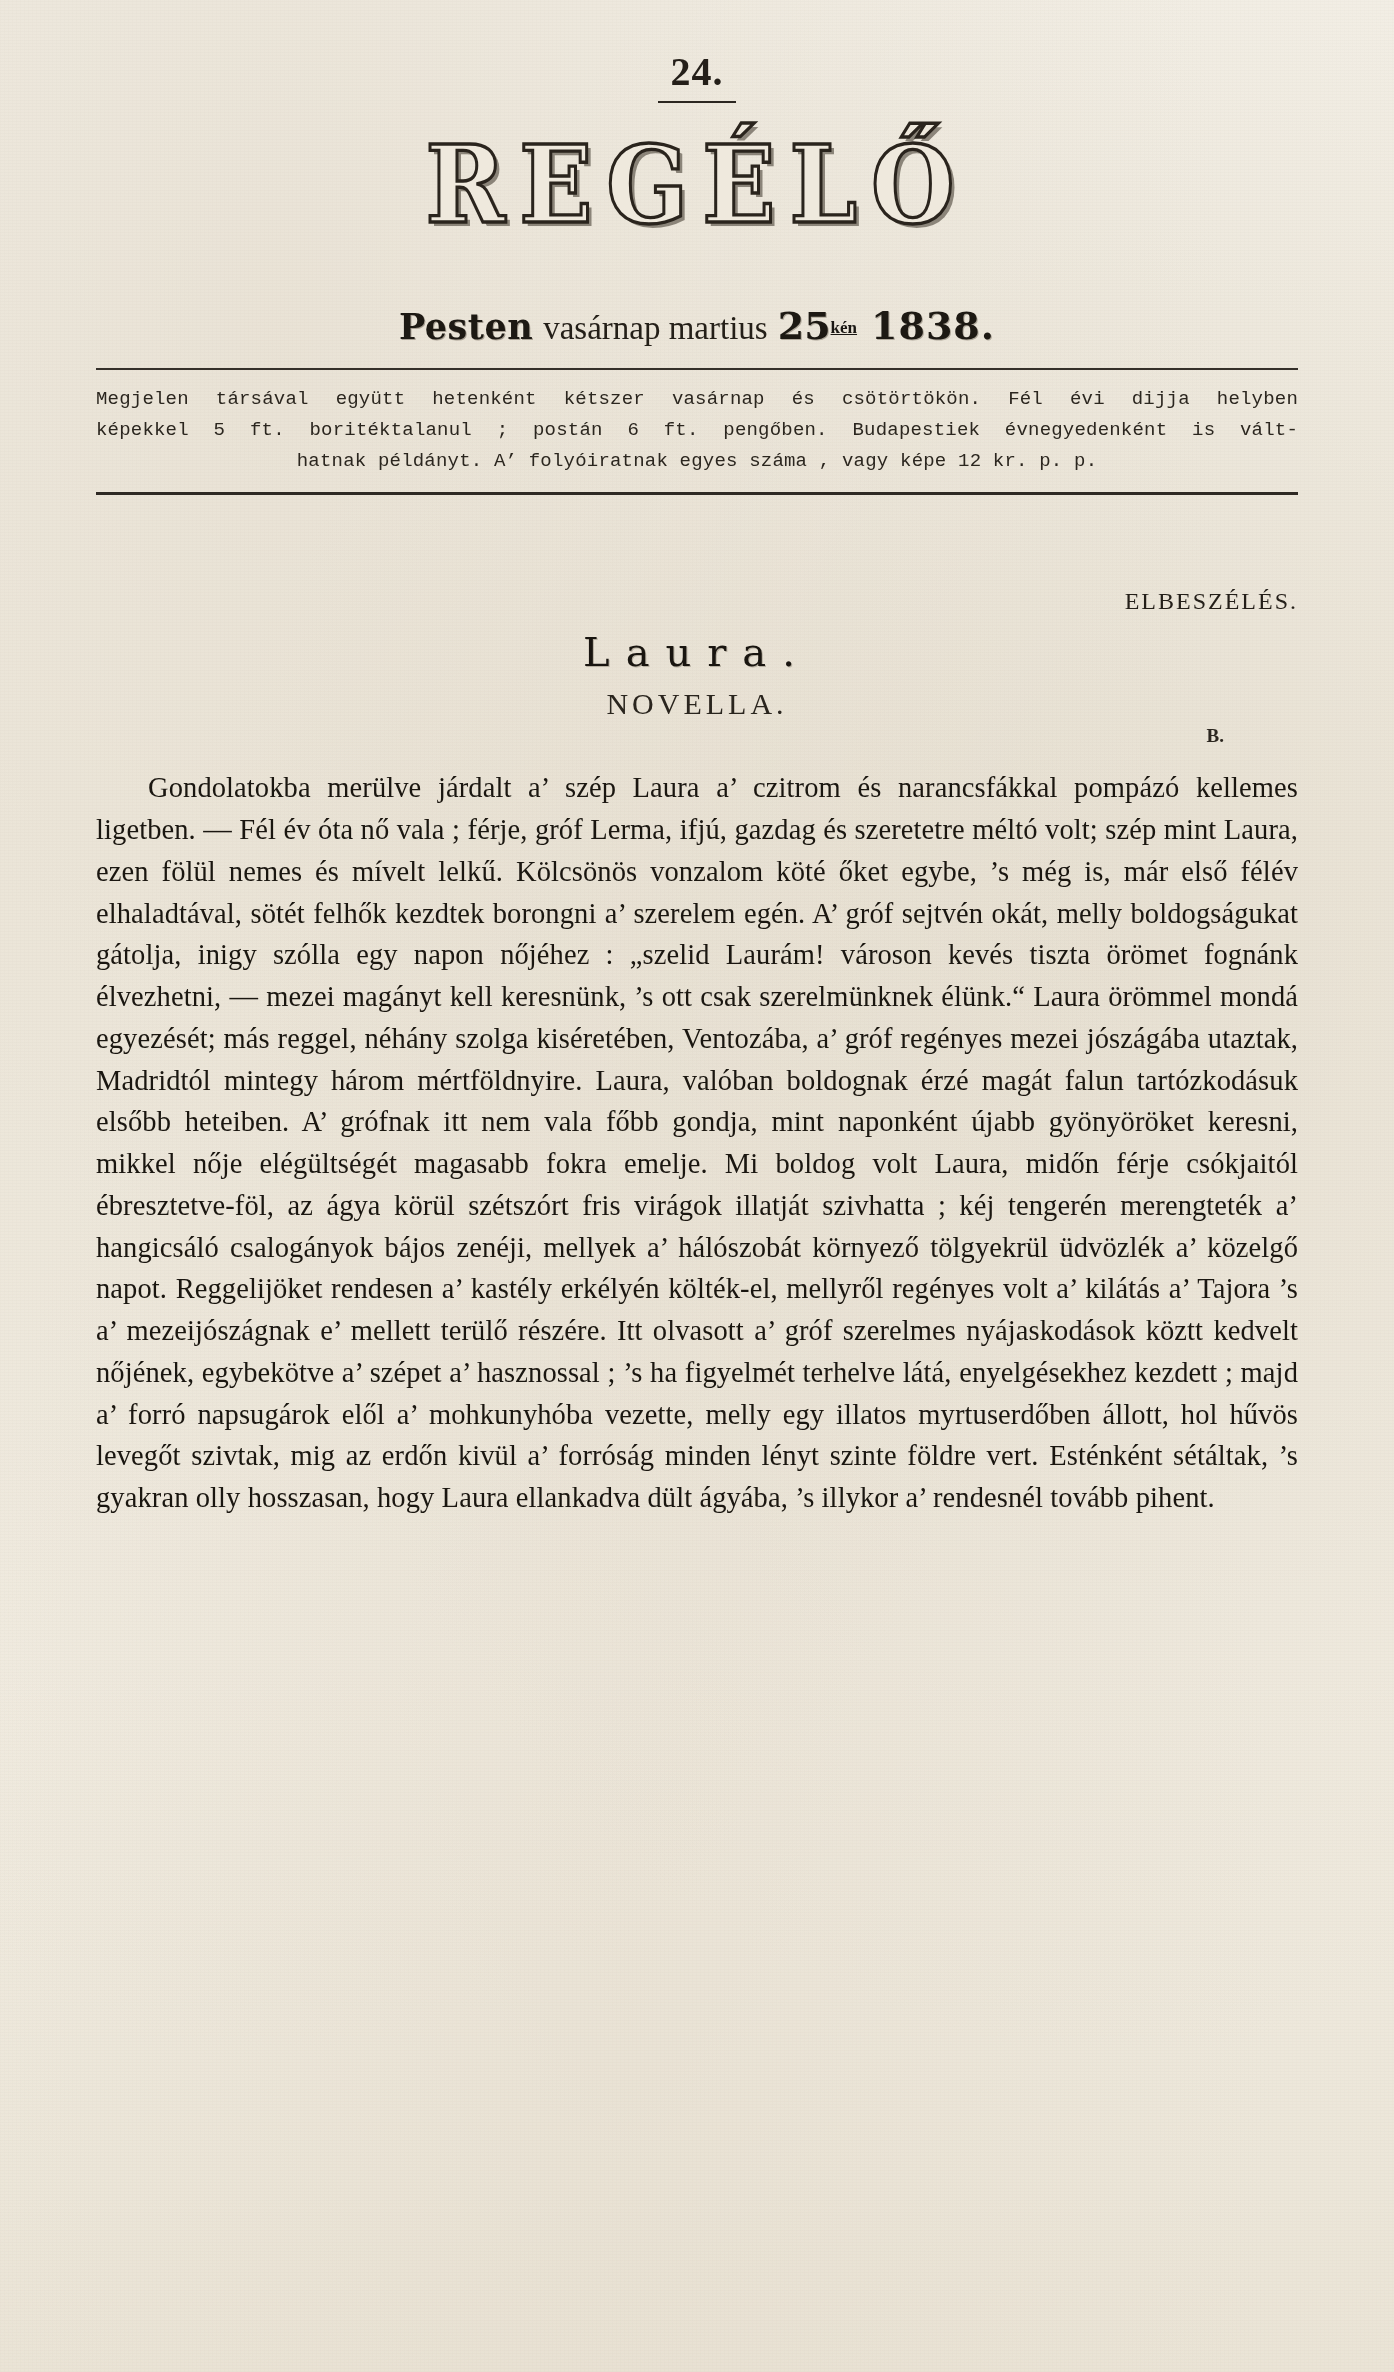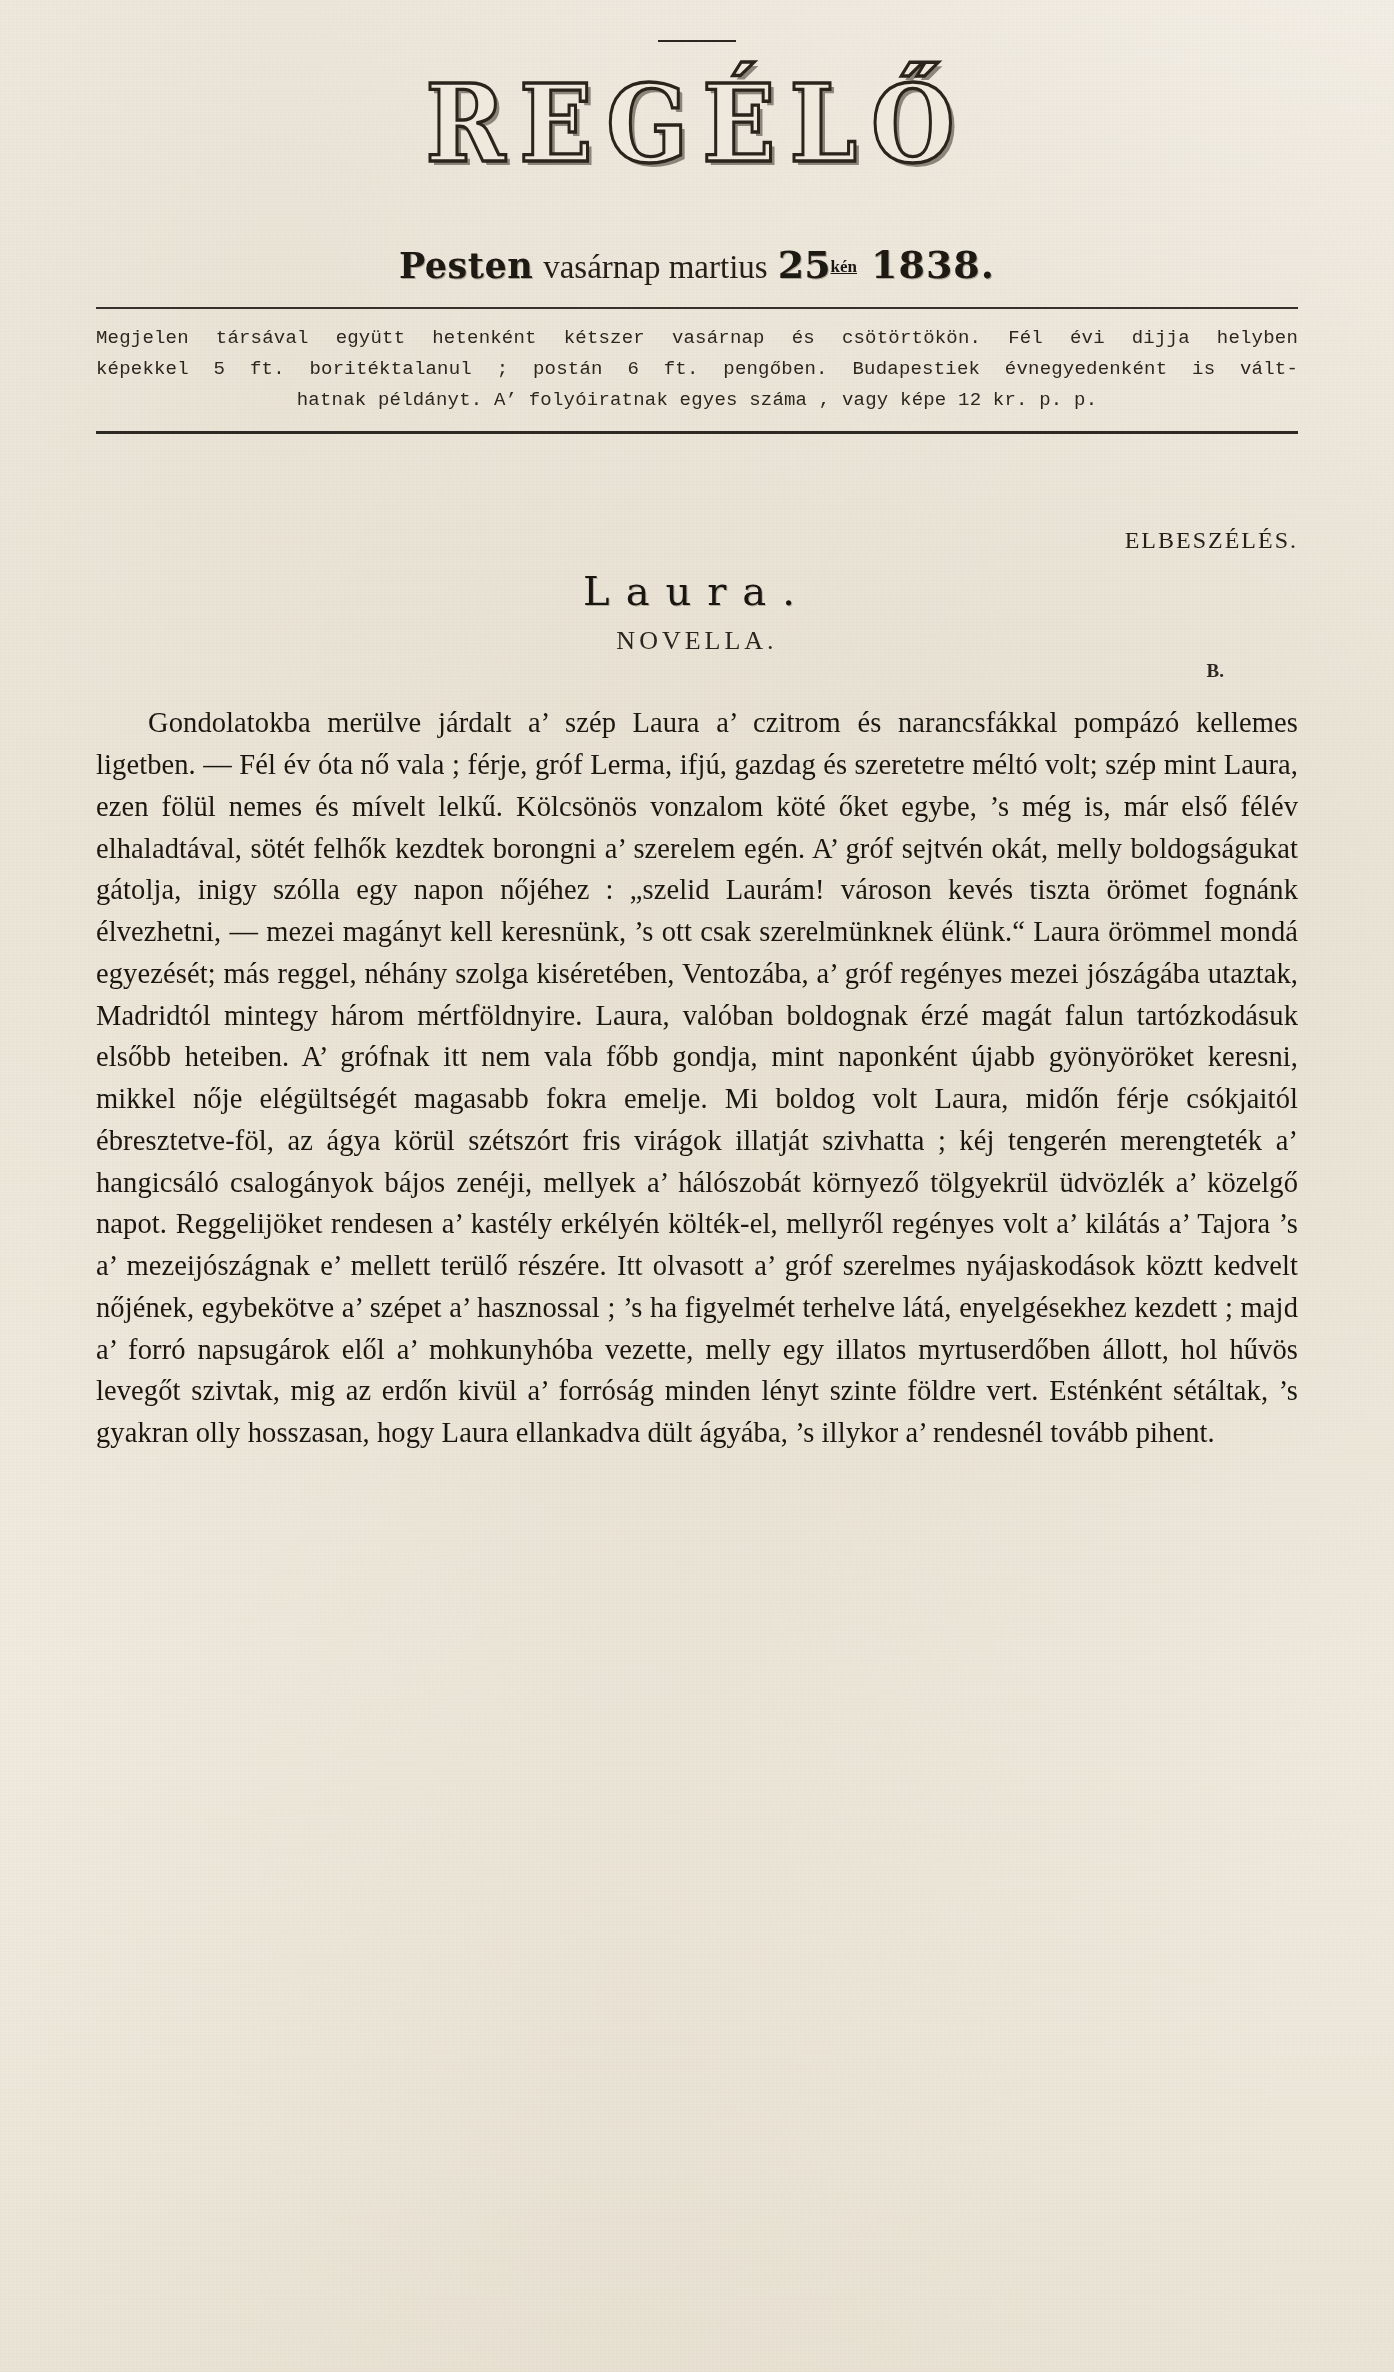--- a/index.html
+++ b/index.html
@@ -162,21 +162,21 @@
     font-family: "DejaVu Serif", serif;
     font-size: 40px;
     font-weight: 400;
     letter-spacing: 16px;
     color: #191510;
     text-shadow: 1px 1px 0 rgba(95,85,70,0.35);
   }
   .heading-sub {
     text-align: center;
     margin-top: 12px;
-    font-size: 26px;
+    font-size: 30px;
     letter-spacing: 4px;
     color: #2a251e;
   }
   .epigraph {
     margin-top: 22px;
     text-align: right;
     font-size: 21px;
     color: #2b261f;
     padding-right: 2px;
   }
@@ -202,20 +202,21 @@
   .body-text .indent { display: inline-block; width: 52px; }
 </style>
 </head>
 <body>
 
 <div class="page">
   <div class="grain"></div>
 
   <div class="content">
 
+    <div class="issue-no">24.</div>
     <div class="issue-rule"></div>
 
     <div class="masthead">
       <div class="masthead-title">REGÉLŐ</div>
     </div>
 
     <div class="dateline">
       <span class="city">Pesten</span>
       <span class="when">vasárnap martius</span>
       <span class="day">25</span><span class="day-sup">kén</span>

